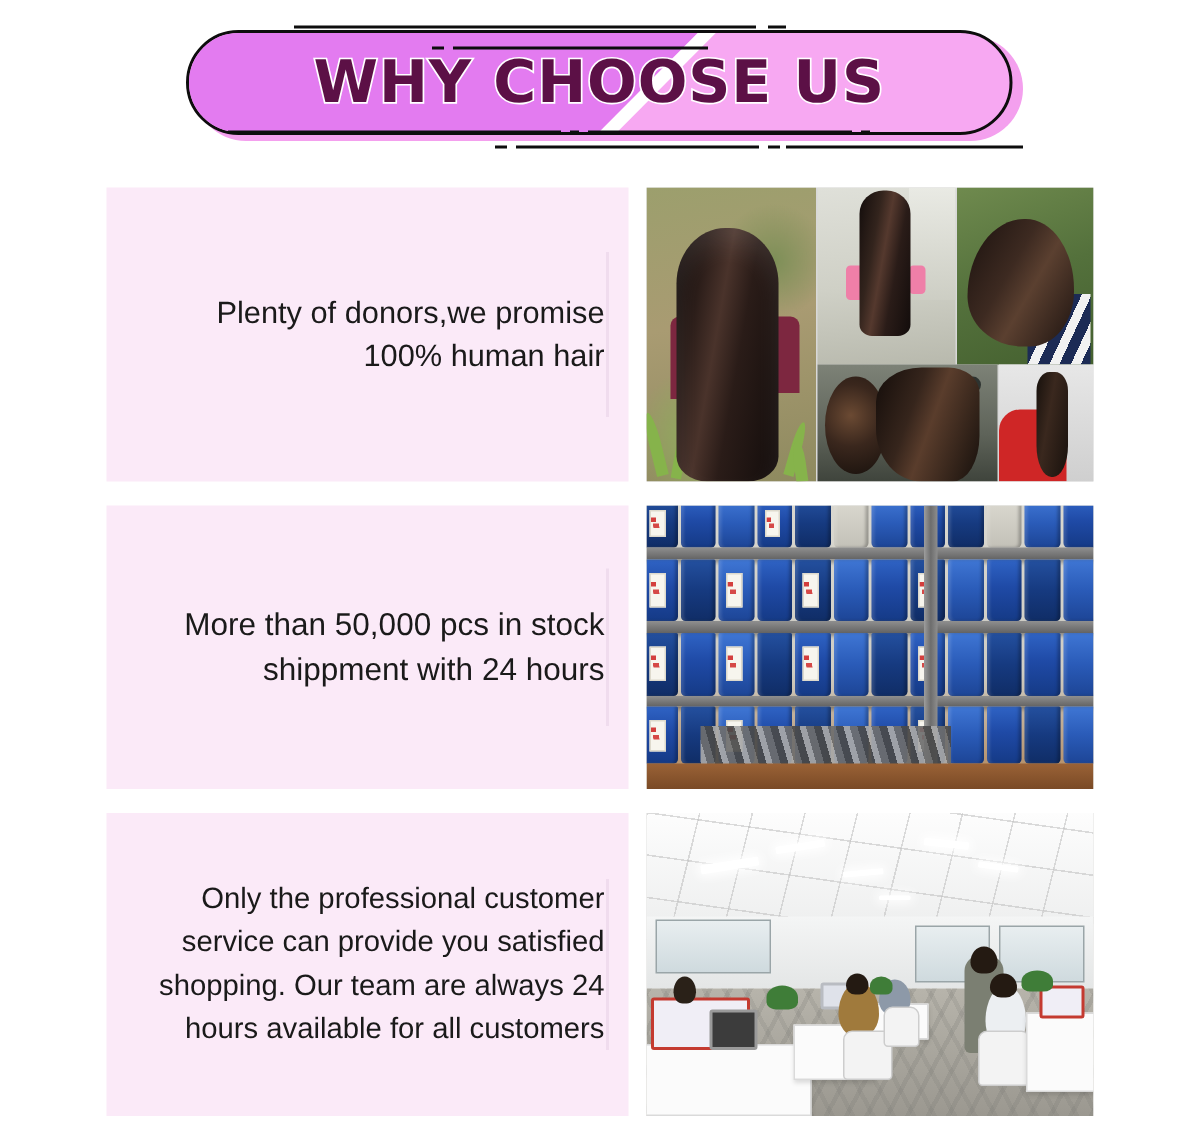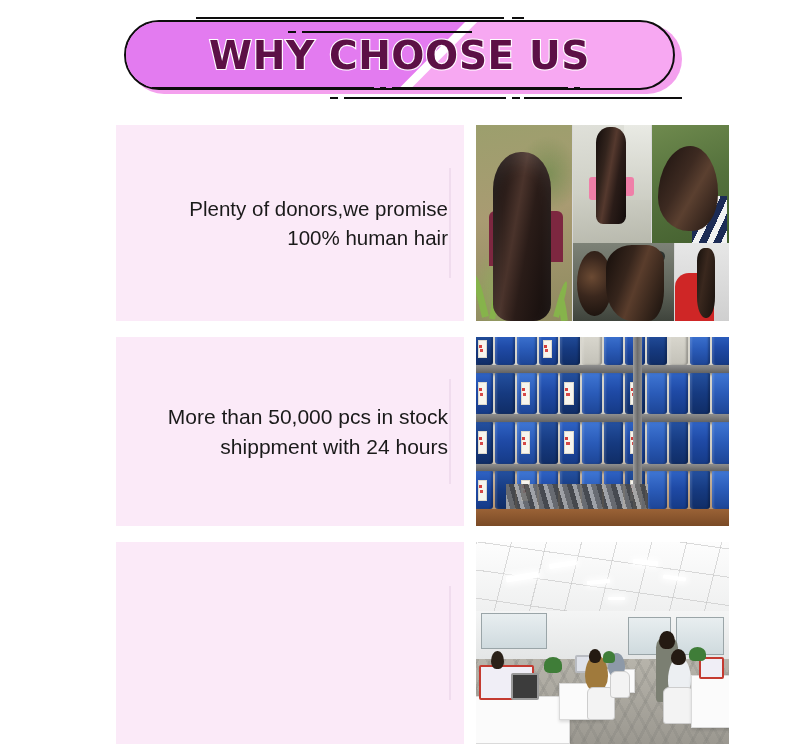--- a/index.html
+++ b/index.html
@@ -114,21 +114,20 @@
   #row-3 { top: 542px;  height: 202px; }
 
   .text-panel {
     position: relative;
     width: 348px;
     background: #fbeaf8;
     display: flex;
     align-items: center;
     justify-content: flex-end;
     padding: 0 16px 0 18px;
-    margin-left: 45px;
   }
   
   .panel-seam {
     position: absolute;
     right: 13px;
     top: 22%;
     height: 56%;
     width: 2px;
     background: #f0dcee;
   }
@@ -463,20 +462,21 @@
         <div class="wh-floor"></div>
       </div>
       <span class="sr">Warehouse shelving racks filled with blue storage bins carrying handwritten labels</span>
     </div>
   </div>
 
   <div class="row" id="row-3">
 
     <div class="text-panel">
       <div class="panel-seam"></div>
+      <div class="panel-text">Only the professional customer service can provide you satisfied shopping. Our team are always 24 hours available for all customers</div>
     </div>
 
     <div class="media-panel">
       <div class="office">
 
         <div class="of-ceiling"></div>
         <div class="lamp" style="left:12%;top:16%;width:13%;height:3%;transform:rotate(-9deg);"></div>
         <div class="lamp" style="left:29%;top:10%;width:11%;height:2.6%;transform:rotate(-9deg);"></div>
         <div class="lamp" style="left:44%;top:19%;width:9%;height:2.2%;transform:rotate(-5deg);"></div>
         <div class="lamp" style="left:62%;top:9%;width:10%;height:2.6%;transform:rotate(6deg);"></div>

